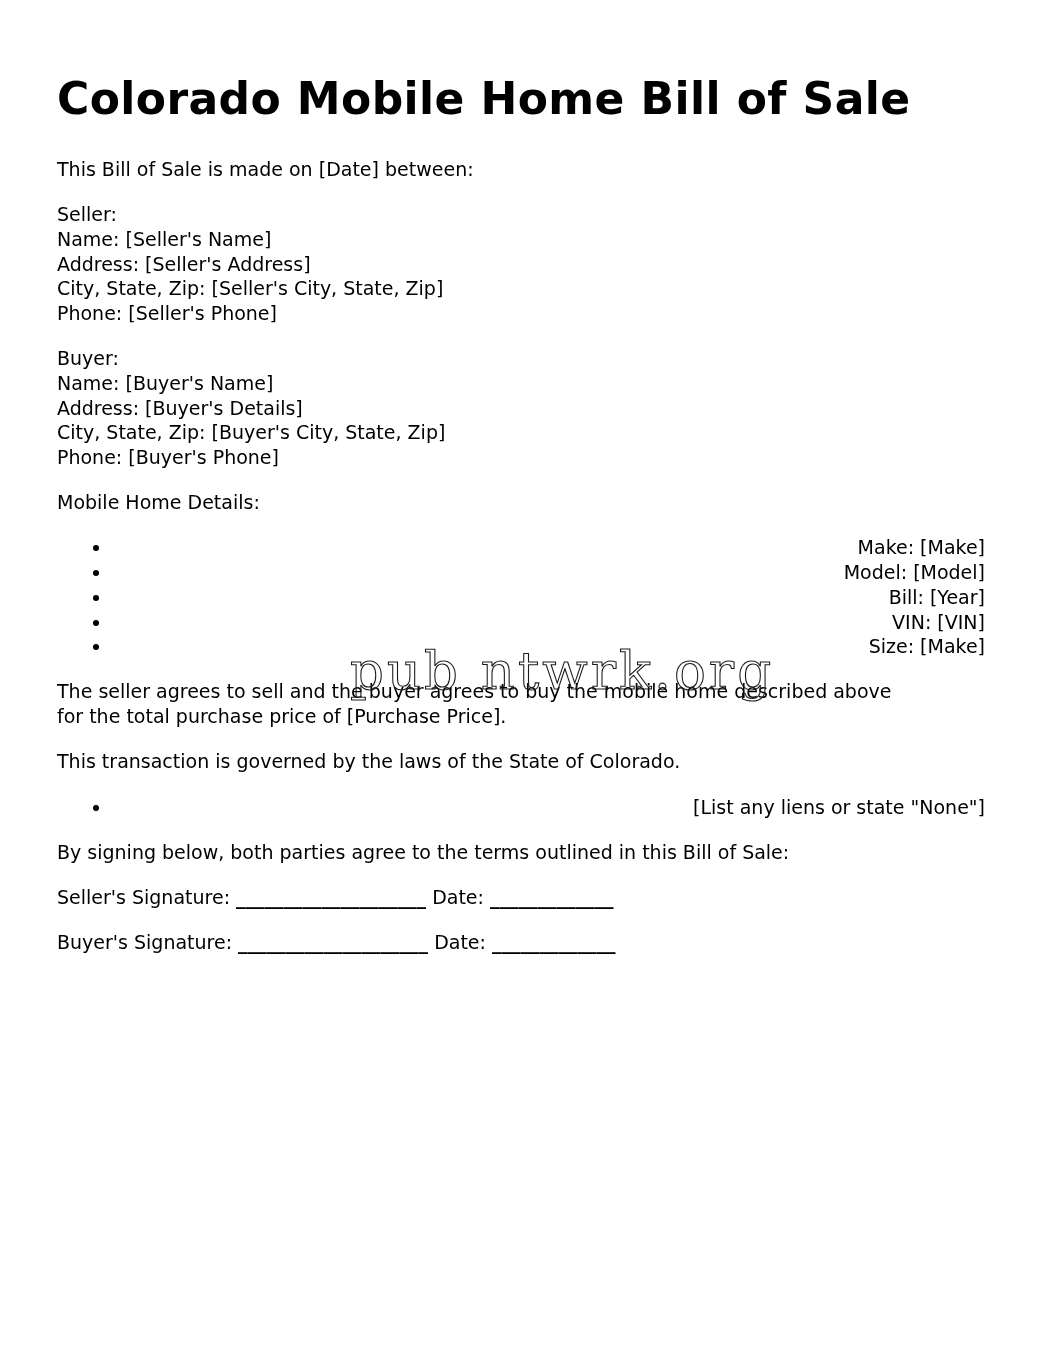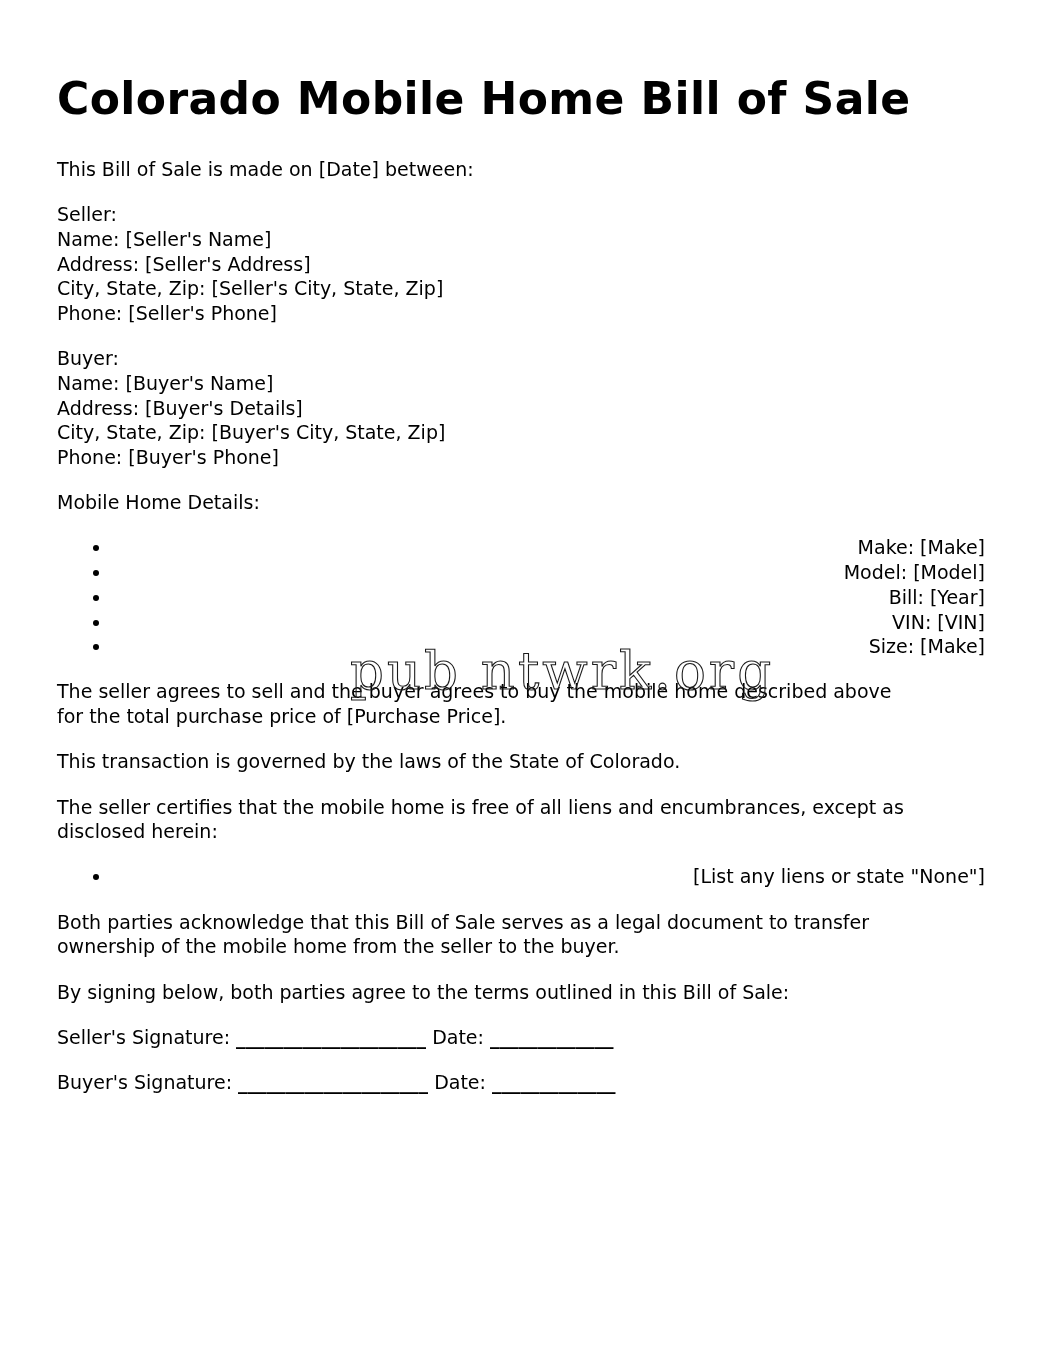--- a/index.html
+++ b/index.html
@@ -89,27 +89,25 @@
     <li><span>Model: </span><span class="b">[Model]</span></li>
     <li><span>Bill: </span><span class="b">[Year]</span></li>
     <li><span>VIN: </span><span class="b">[VIN]</span></li>
     <li><span>Size: </span><span class="b">[Make]</span></li>
   </ul>
 
   <p><span>The seller agrees to sell and the buyer agrees to buy the mobile home described above</span><br><span>for the total purchase price of </span><span class="b">[Purchase Price]</span><span>.</span></p>
 
   <p>This transaction is governed by the laws of the State of Colorado.</p>
 
-  <p><span>The seller certifies that the mobile home is free of all liens and encumbrances, except as</span><br><span>disclosed herein:</span></p>
 
   <ul class="detail-list">
     <li><span class="b">[List any liens or state "None"]</span></li>
   </ul>
 
-  <p><span>Both parties acknowledge that this Bill of Sale serves as a legal document to transfer</span><br><span>ownership of the mobile home from the seller to the buyer.</span></p>
 
   <p>By signing below, both parties agree to the terms outlined in this Bill of Sale:</p>
 
   <p class="sig-row"><span class="b">Seller's Signature:</span>&nbsp;<span class="sig-line">____________________</span>&nbsp;<span class="b">Date:</span>&nbsp;<span class="sig-line">_____________</span></p>
 
   <p class="sig-row"><span class="b">Buyer's Signature:</span>&nbsp;<span class="sig-line">____________________</span>&nbsp;<span class="b">Date:</span>&nbsp;<span class="sig-line">_____________</span></p>
 
 </div>
 
 </body></html>

